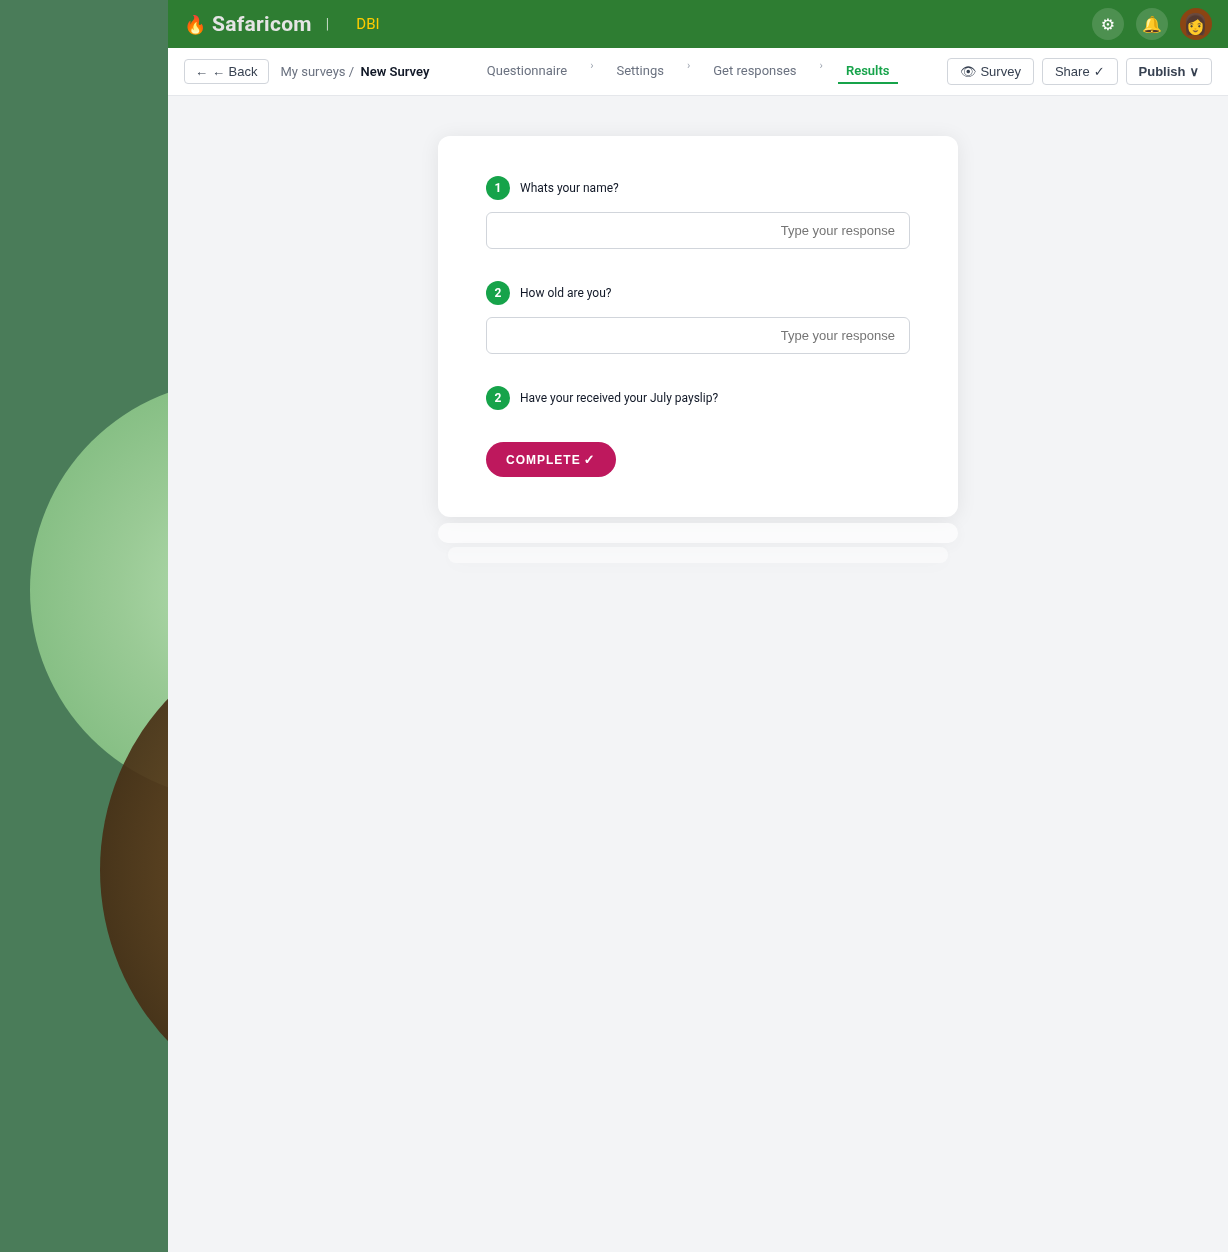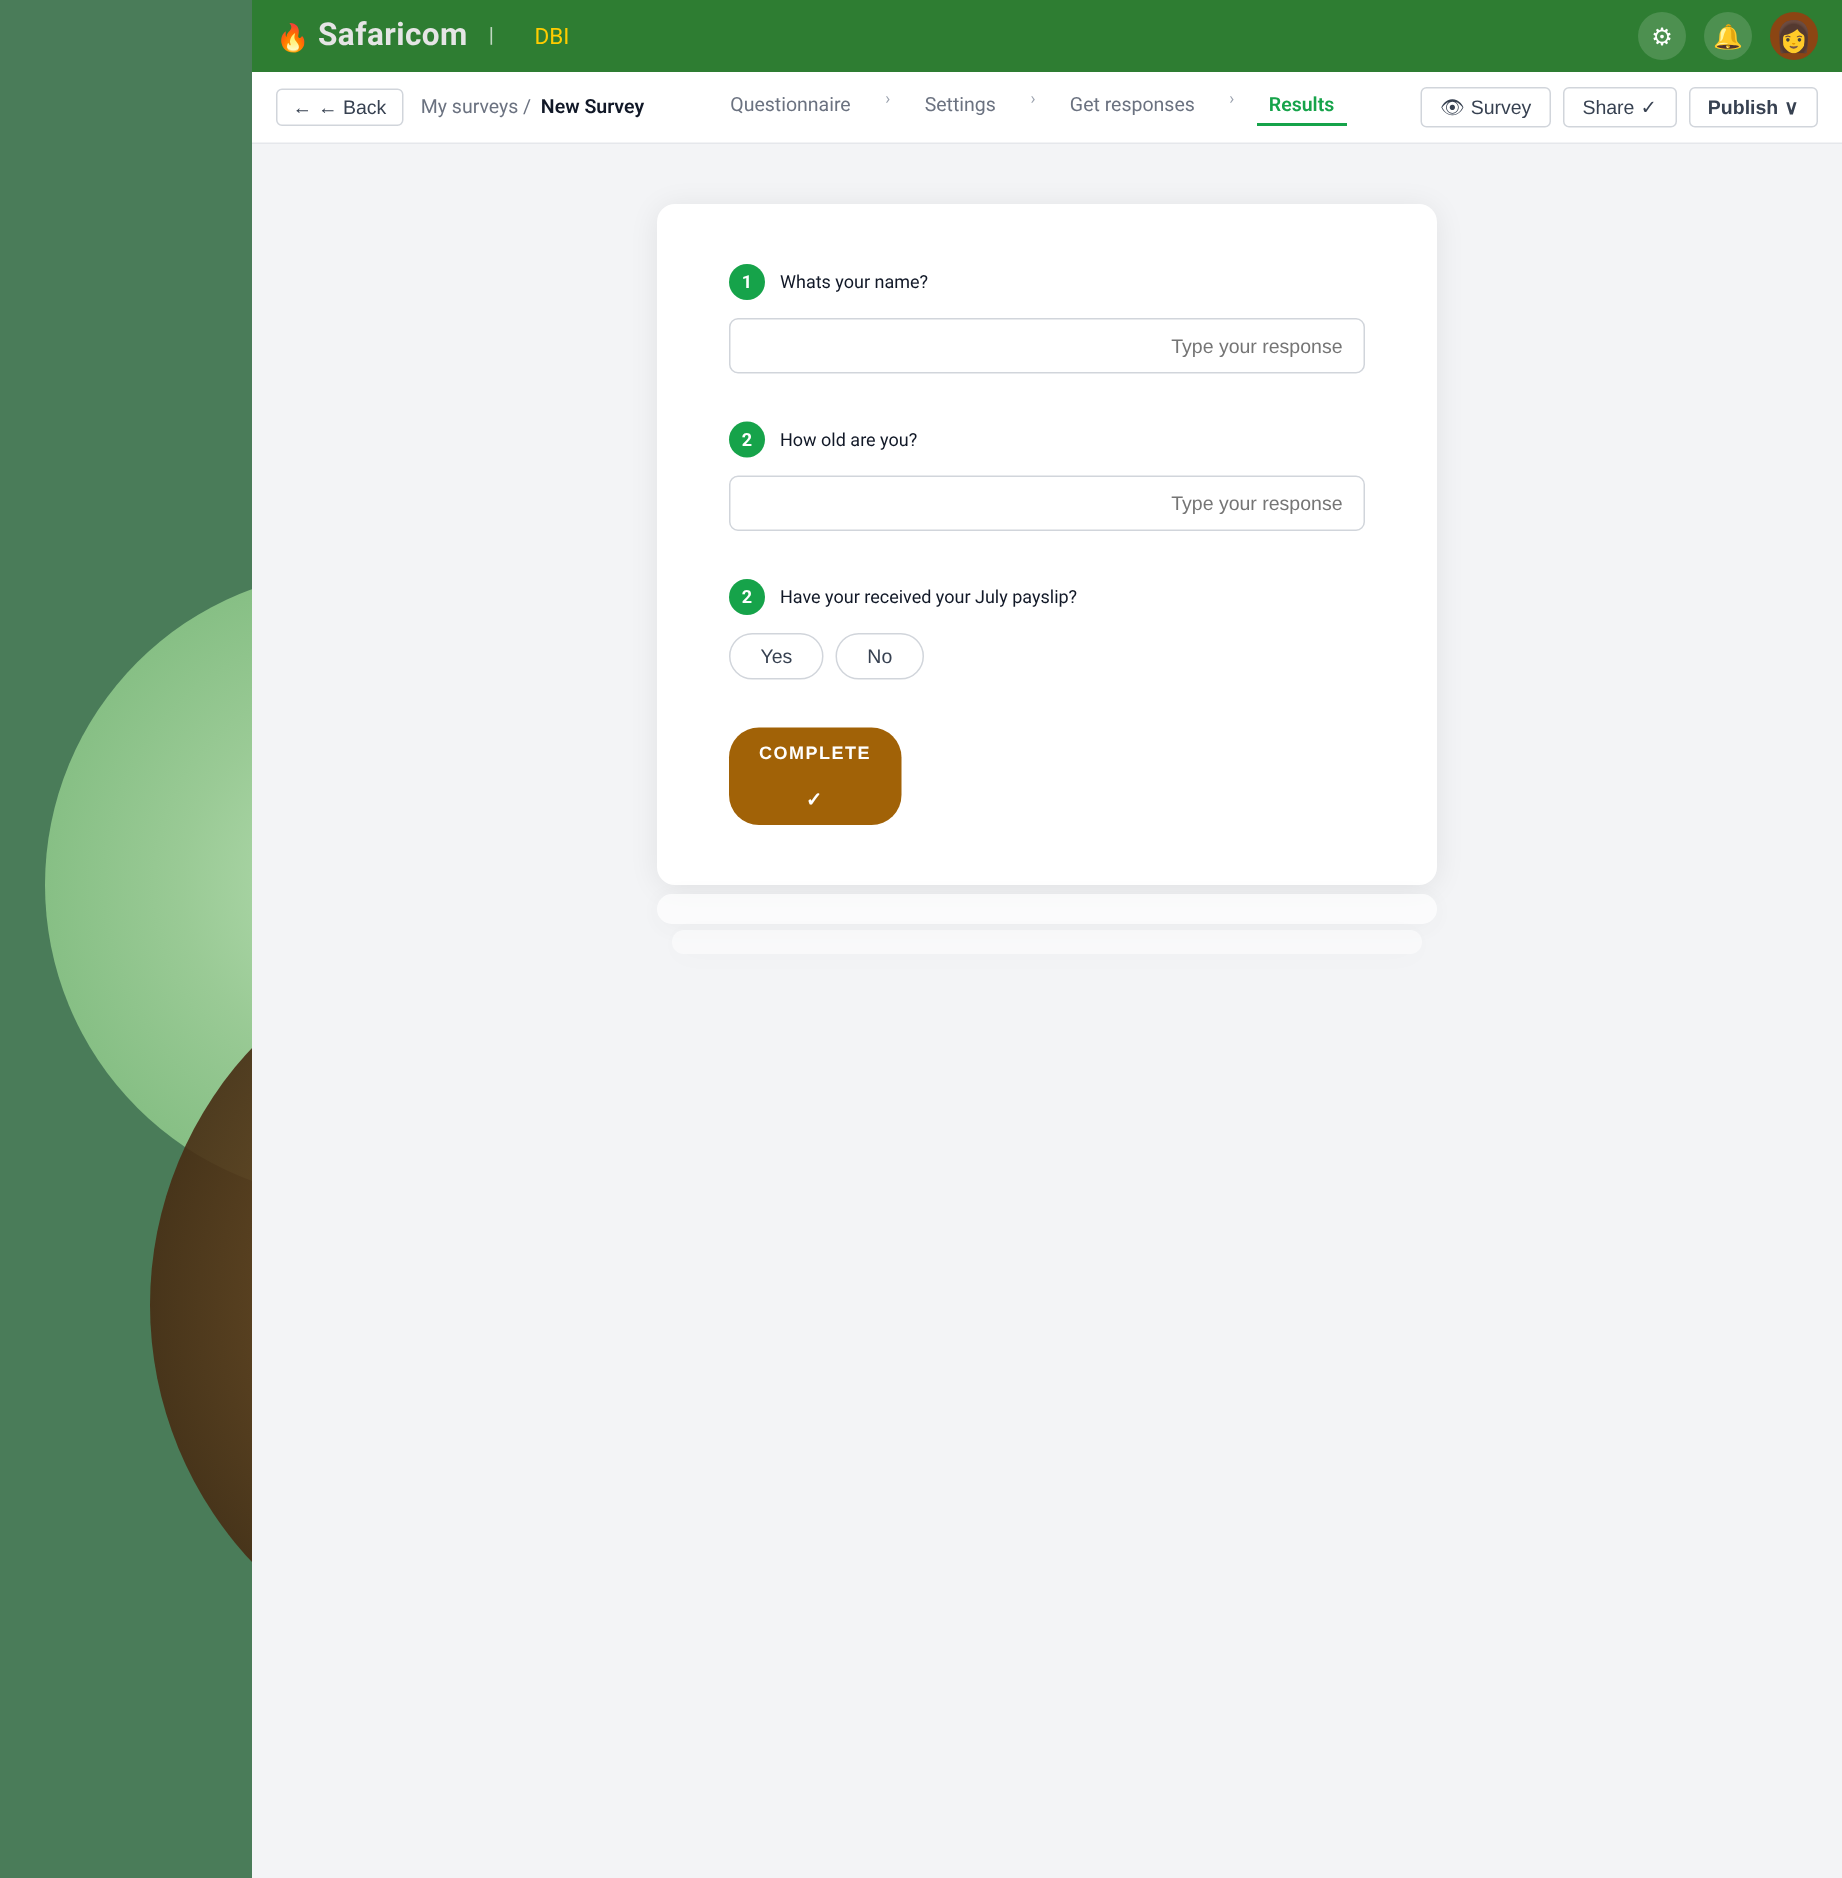--- a/index.html
+++ b/index.html
@@ -297,34 +297,33 @@
       border: 1px solid #d1d5db;
       border-radius: 20px;
       background: #fff;
       font-size: 13px;
       color: #374151;
       cursor: pointer;
     }
 
     
     .complete-btn {
-      background: #a16207;
+      background: #be185d;
       color: #fff;
       border: none;
       border-radius: 20px;
       padding: 10px 20px;
       font-size: 12px;
       font-weight: 700;
       letter-spacing: 1px;
       cursor: pointer;
       display: flex;
       align-items: center;
-      gap: 16px;
+      gap: 3px;
       margin-top: 8px;
-      flex-direction: column;
     }
 
     .complete-check {
       font-size: 13px;
     }
 
     
     .survey-card-bottom {
       background: #fff;
       border-radius: 12px;
@@ -444,28 +443,20 @@
           <input class="response-input" type="text" placeholder="Type your response" style="">
         </div>
 
         <div class="question-item">
           <div class="question-header">
             <div class="question-number">
               <span>2</span>
             </div>
             <span class="question-text">Have your received your July payslip?</span>
           </div>
-          <div class="yes-no-group">
-            <button class="yes-no-btn">
-              <span>Yes</span>
-            </button>
-            <button class="yes-no-btn">
-              <span>No</span>
-            </button>
-          </div>
         </div>
 
         <button class="complete-btn">
           <span>COMPLETE</span>
           <span class="complete-check">✓</span>
         </button>
       </div>
 
       <div class="survey-card-bottom"></div>
       <div class="survey-card-bottom2"></div>

